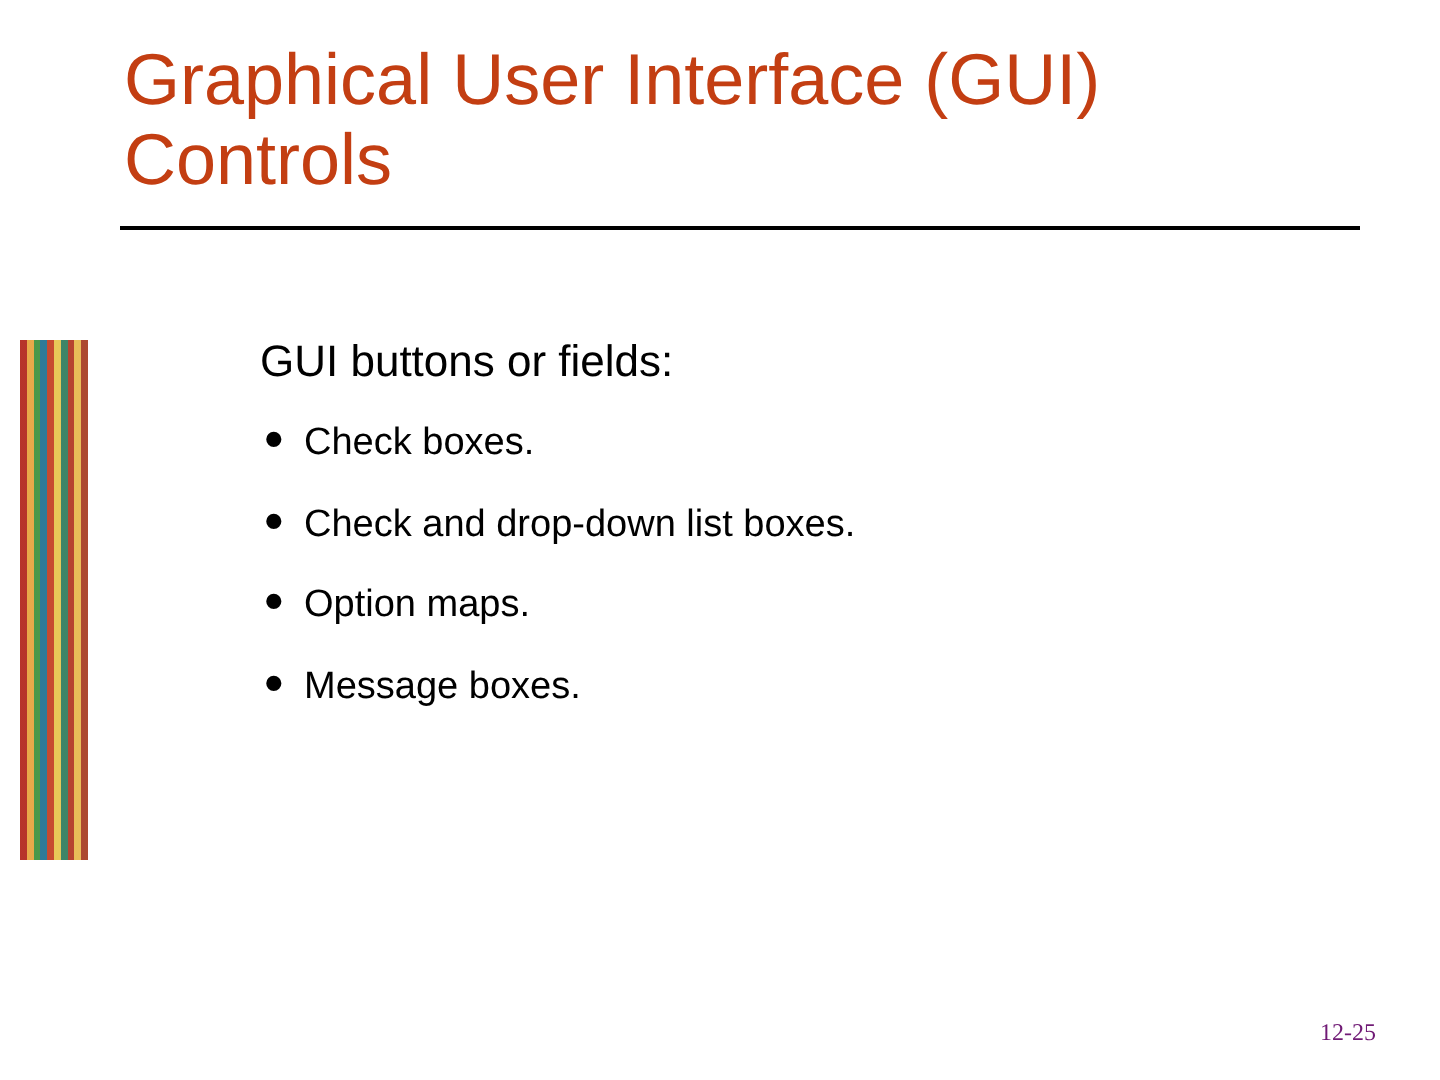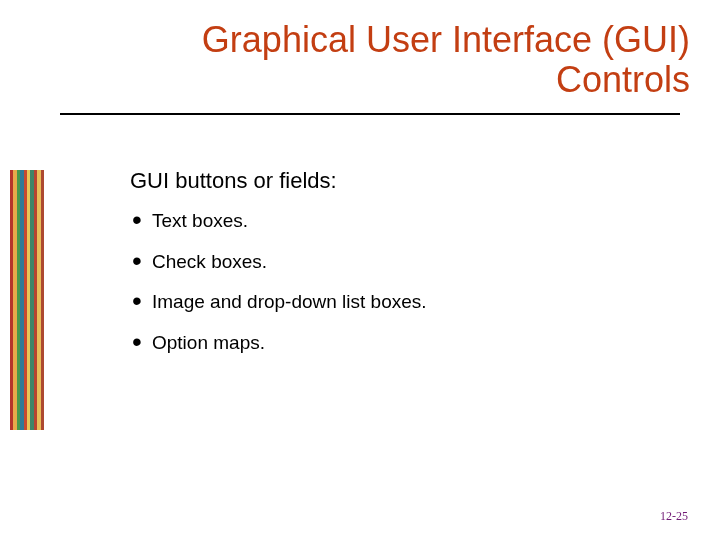--- a/index.html
+++ b/index.html
@@ -16,21 +16,20 @@
     position: relative;
     padding: 20px 0 0 0;
   }
   .title {
     font-size: 36px;
     font-weight: 400;
     color: #c33e12;
     line-height: 1.1;
     padding: 0 30px 0 62px;
     font-family: Verdana, Geneva, sans-serif;
-    text-align: right;
   }
   .rule {
     margin-top: 14px;
     border: none;
     border-top: 2px solid #000;
     width: 620px;
     margin-left: 60px;
   }
   .accent-bar {
     position: absolute;
@@ -100,22 +99,22 @@
 
   <h1 class="title">Graphical User Interface (GUI) Controls</h1>
 
   <hr class="rule">
 
   <div class="accent-bar"></div>
 
   <div class="body-area">
     <div class="lead">GUI buttons or fields:</div>
     <ul class="items">
-      <li>Text boxes.</li>
       <li>Check boxes.</li>
-      <li>Image and drop-down list boxes.</li>
+      <li>Check and drop-down list boxes.</li>
       <li>Option maps.</li>
+      <li>Message boxes.</li>
     </ul>
   </div>
 
   <div class="footer">12-25</div>
 
 </div>
 
 </body></html>

